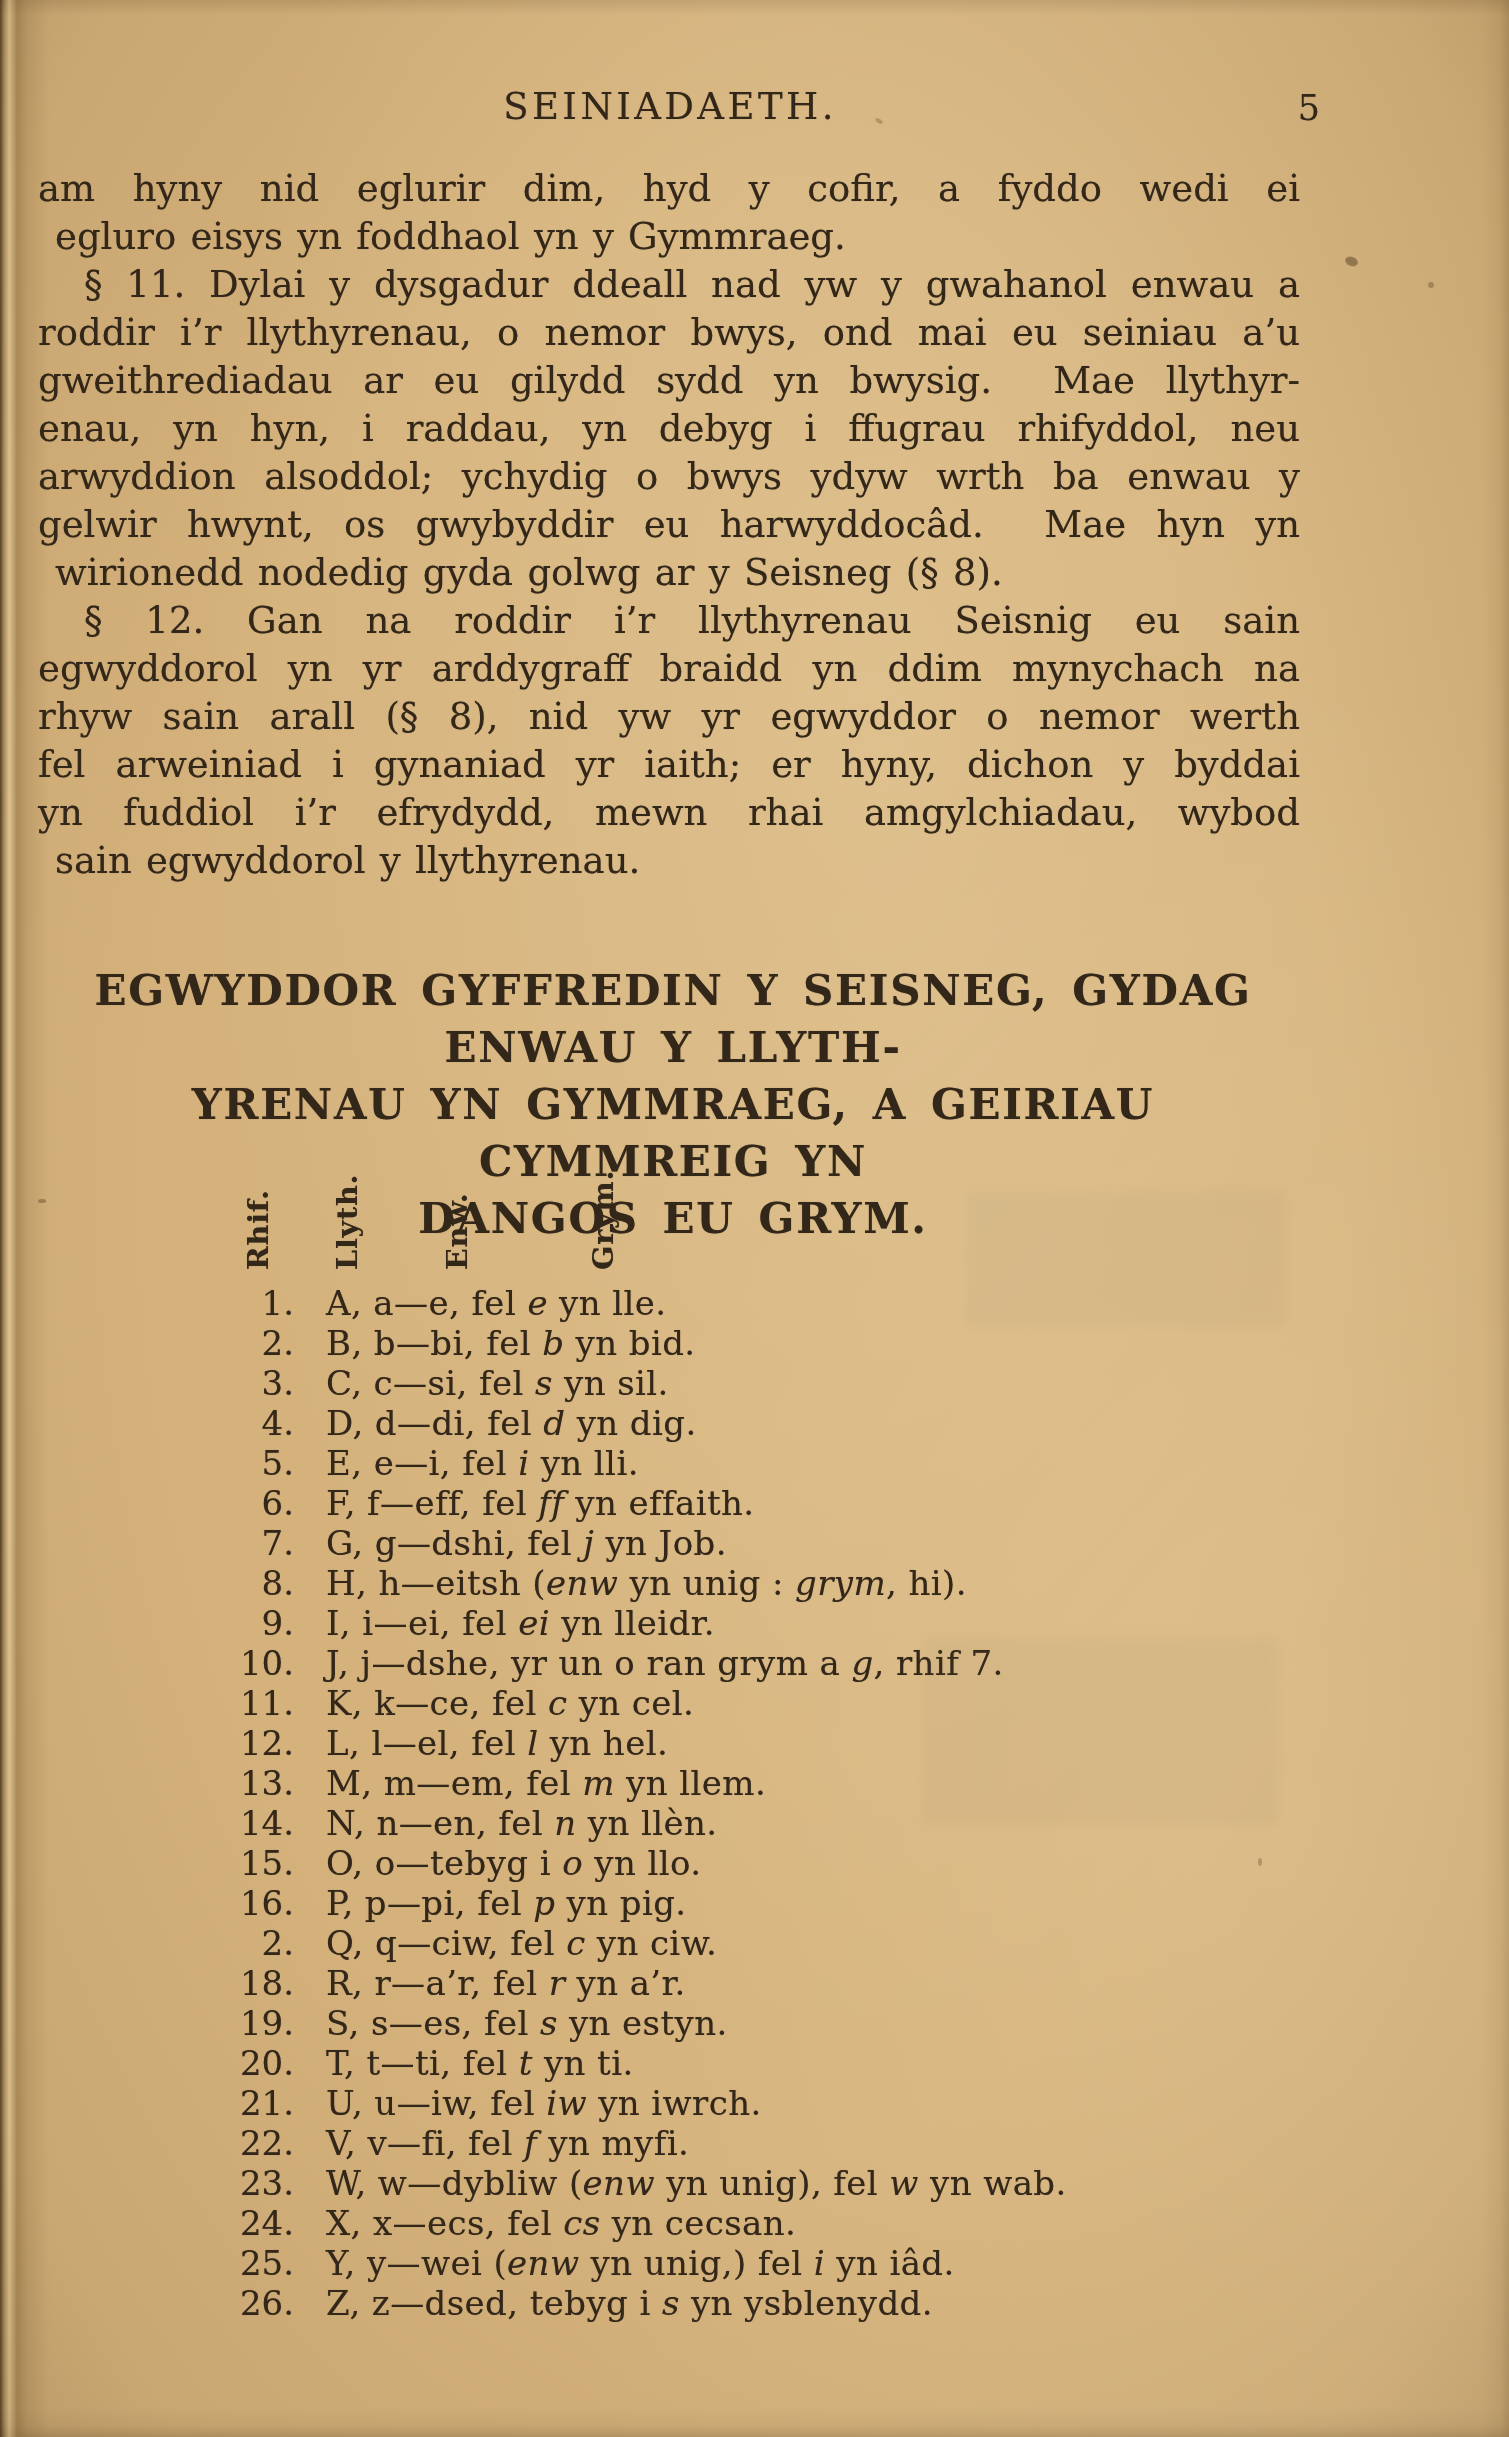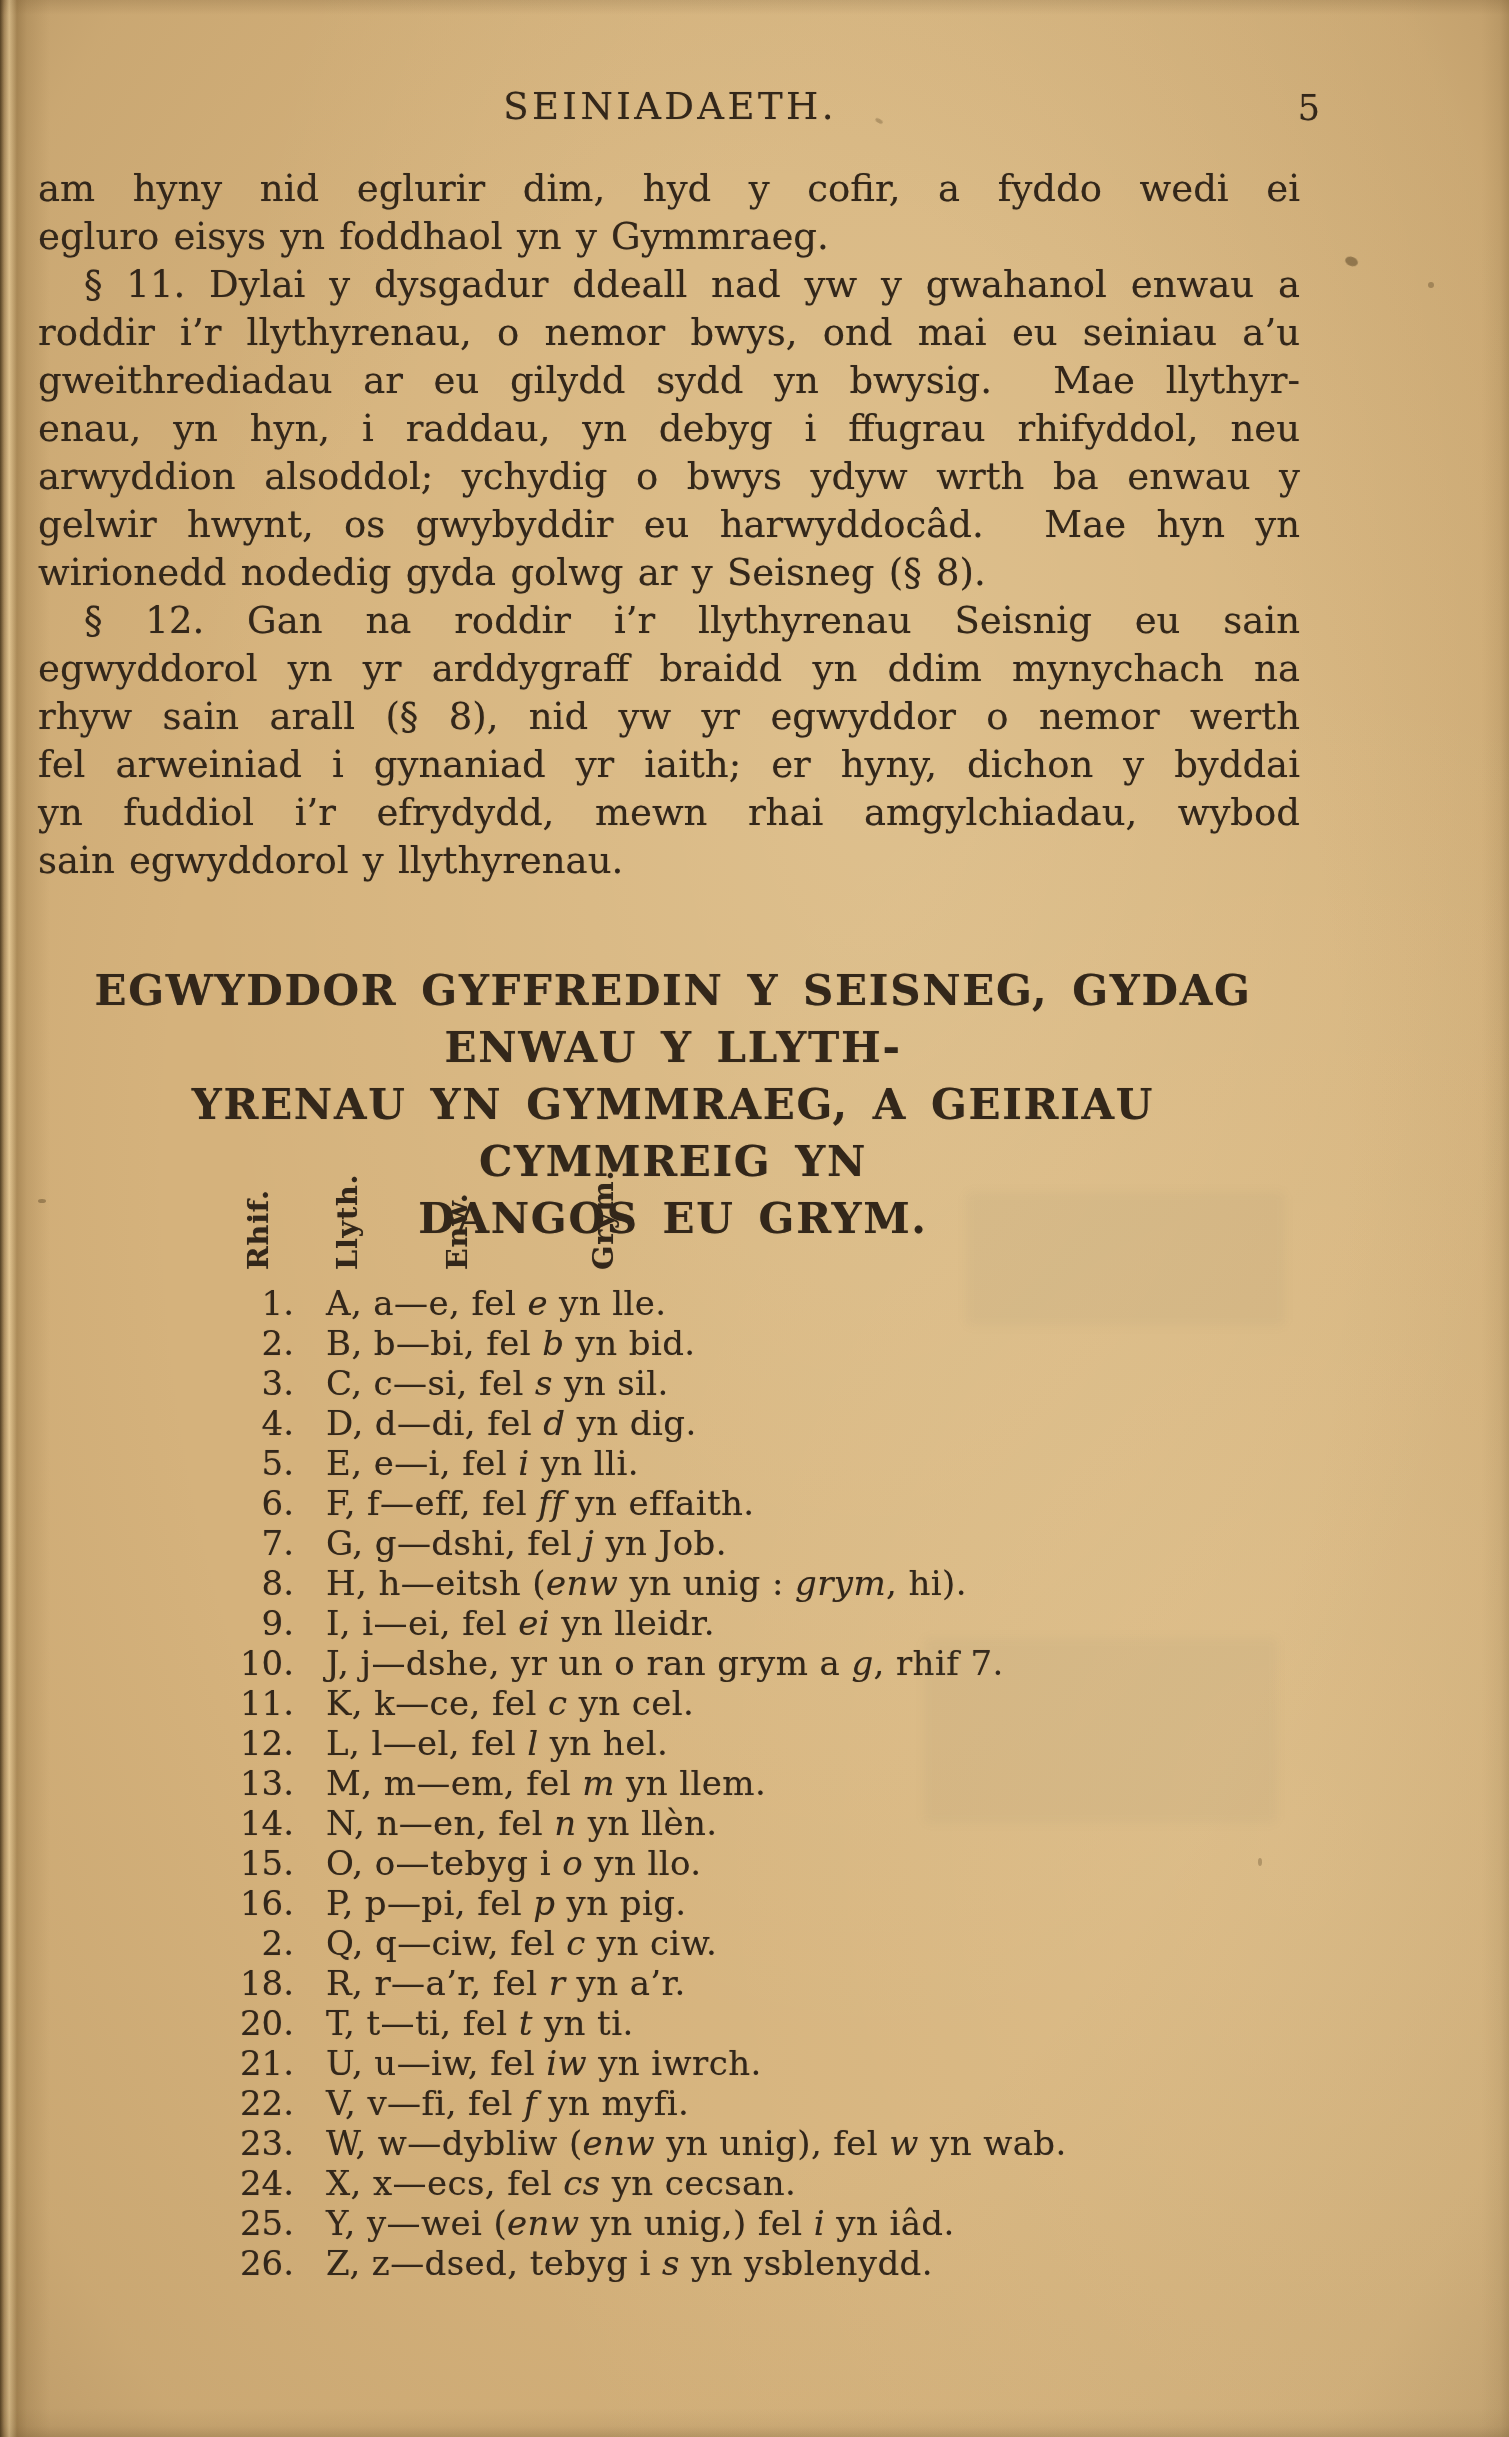--- a/index.html
+++ b/index.html
@@ -30,21 +30,21 @@
     position:absolute; left:1260px; top:86px; width:60px;
     text-align:right; font-size:35px; line-height:44px;
   }
 
   #body-text{
     position:absolute; left:38px; top:165px; width:1262px;
     font-size:37px; line-height:48px;
     word-spacing:2.5px;
   }
   .bline{ text-align:justify; text-align-last:justify; }
-  .bline.noj{ text-align:center; text-align-last:left; }
+  .bline.noj{ text-align:center; text-align-last:left;margin-left:17px; }
   .bline.ind{ text-indent:46px; }
 
   #section-heading{
     position:absolute; left:42px; top:962px; width:1262px;
     font-size:42px; line-height:57px; font-weight:700;
     letter-spacing:1.7px; word-spacing:7.6px; text-align:center;
   }
 
   .vhead{
     position:absolute; top:1236px; height:34px; line-height:34px;
@@ -167,20 +167,24 @@
       </div>
       <div class="trow">
         <span class="rnum">2.</span>
         <span class="rtxt"><span>Q, q—ciw, fel </span><span class="it">c</span><span> yn ciw.</span></span>
       </div>
       <div class="trow">
         <span class="rnum">18.</span>
         <span class="rtxt"><span>R, r—a’r, fel </span><span class="it">r</span><span> yn a’r.</span></span>
       </div>
       <div class="trow">
+        <span class="rnum">19.</span>
+        <span class="rtxt"><span>S, s—es, fel </span><span class="it">s</span><span> yn estyn.</span></span>
+      </div>
+      <div class="trow">
         <span class="rnum">20.</span>
         <span class="rtxt"><span>T, t—ti, fel </span><span class="it">t</span><span> yn ti.</span></span>
       </div>
       <div class="trow">
         <span class="rnum">21.</span>
         <span class="rtxt"><span>U, u—iw, fel </span><span class="it">iw</span><span> yn iwrch.</span></span>
       </div>
       <div class="trow">
         <span class="rnum">22.</span>
         <span class="rtxt"><span>V, v—fi, fel </span><span class="it">f</span><span> yn myfi.</span></span>

